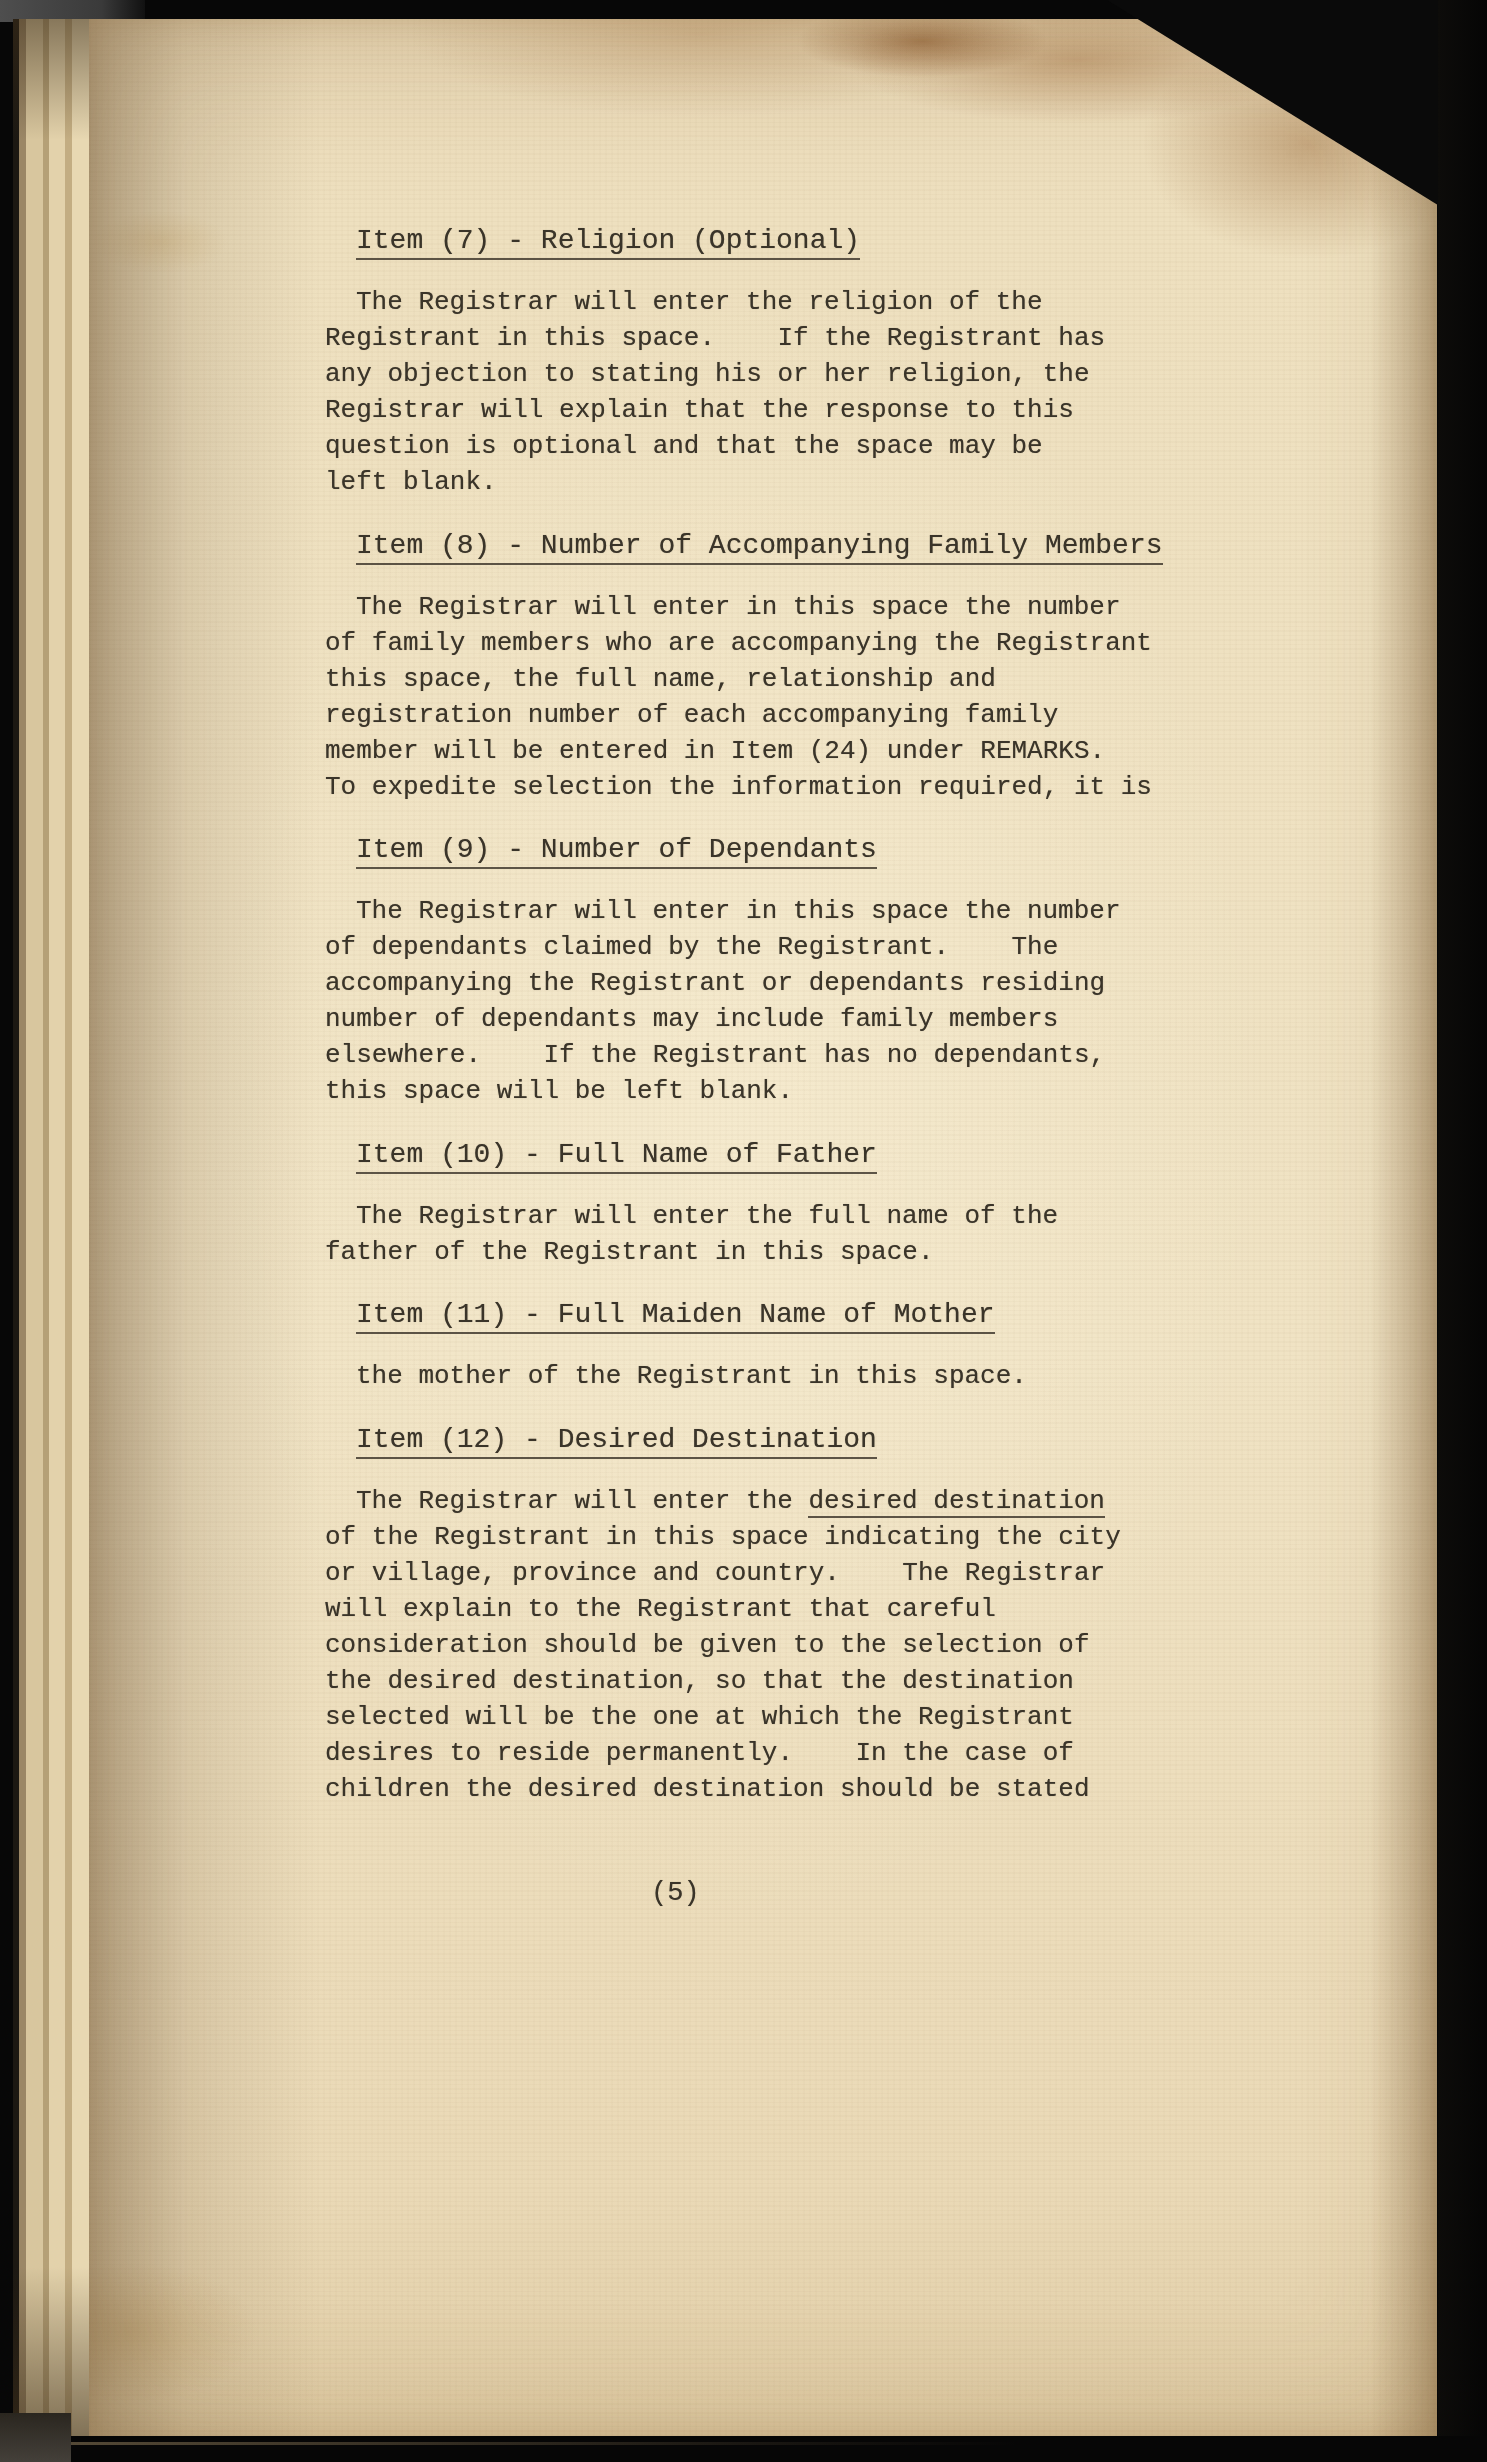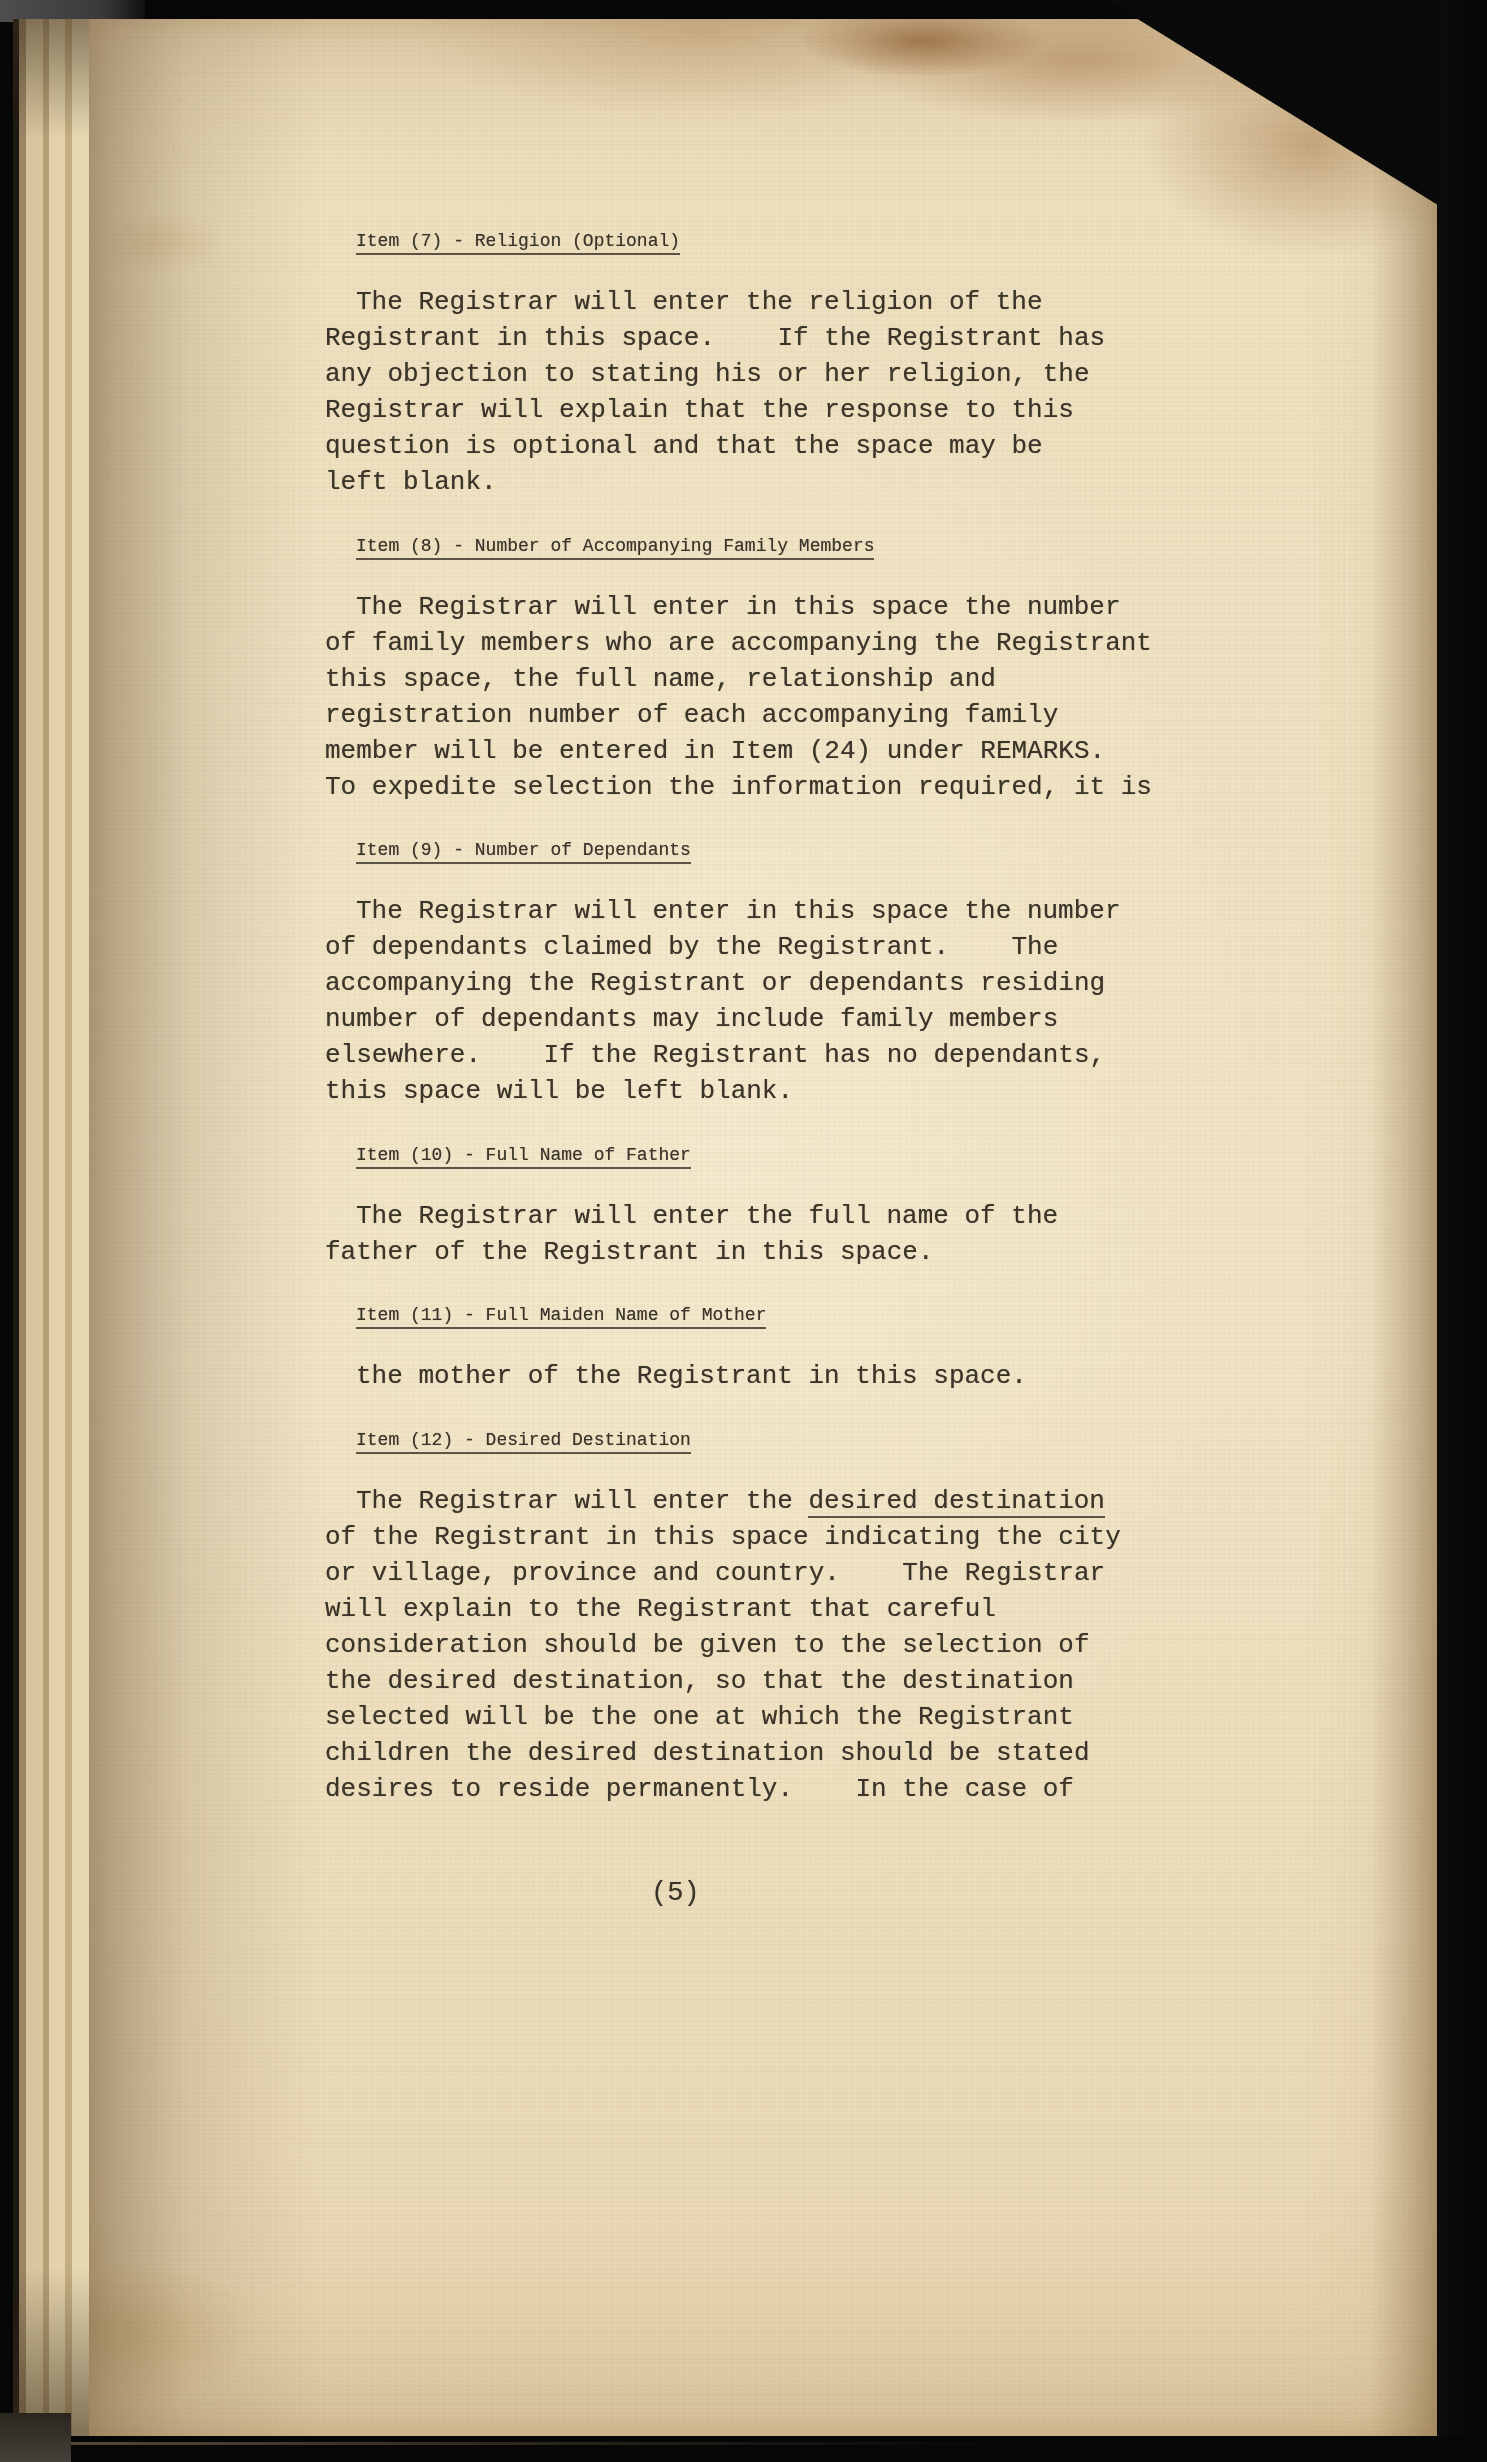--- a/index.html
+++ b/index.html
@@ -79,21 +79,21 @@
     background:linear-gradient(90deg, rgba(150,130,95,0.55), rgba(150,130,95,0.15) 70%, rgba(150,130,95,0));
   }
   
   .text-block{
     position:absolute;left:236px;top:204px;width:937px;
     color:#3a3429;font-size:26px;
     text-shadow:0 0 0.7px rgba(58,52,41,0.55);
   }
   .tline{white-space:pre;line-height:36px;min-height:36px;}
   .para .tline:first-child{padding-left:31px;}
-  .heading{margin:27.5px 0 25px 31px;font-size:18px;font-weight:normal;line-height:36px;}
+  .heading{margin:27.5px 0 25px 31px;font-size:28px;font-weight:normal;line-height:36px;}
   section:first-child .heading{margin-top:0;}
   .heading .u{border-bottom:2.2px solid rgba(55,48,38,0.8);padding-bottom:2.2px;}
   .u-inline{border-bottom:2.2px solid rgba(55,48,38,0.8);}
   .page-number{margin-top:68px;padding-left:326px;line-height:36px;font-size:27px;}
 </style>
 </head>
 <body>
 
 <div class="photo">
   <div class="bg-corner-gray"></div>
@@ -155,22 +155,22 @@
           <section>
             <div class="heading"><span class="u">Item (12) - Desired Destination</span></div>
             <div class="para">
               <div class="tline"><span>The Registrar will enter the </span><span class="u-inline">desired destination</span></div>
               <div class="tline"><span>of the Registrant in this space indicating the city</span></div>
               <div class="tline"><span>or village, province and country.    The Registrar</span></div>
               <div class="tline"><span>will explain to the Registrant that careful</span></div>
               <div class="tline"><span>consideration should be given to the selection of</span></div>
               <div class="tline"><span>the desired destination, so that the destination</span></div>
               <div class="tline"><span>selected will be the one at which the Registrant</span></div>
+              <div class="tline"><span>desires to reside permanently.    In the case of</span></div>
               <div class="tline"><span>children the desired destination should be stated</span></div>
-              <div class="tline"><span>desires to reside permanently.    In the case of</span></div>
             </div>
           </section>
         </div>
       <div class="page-number">(5)</div>
     </div>
   </div>
 
   <div class="corner-wedge"></div>
   <div class="right-band"></div>
   <div class="bottom-band"></div>

